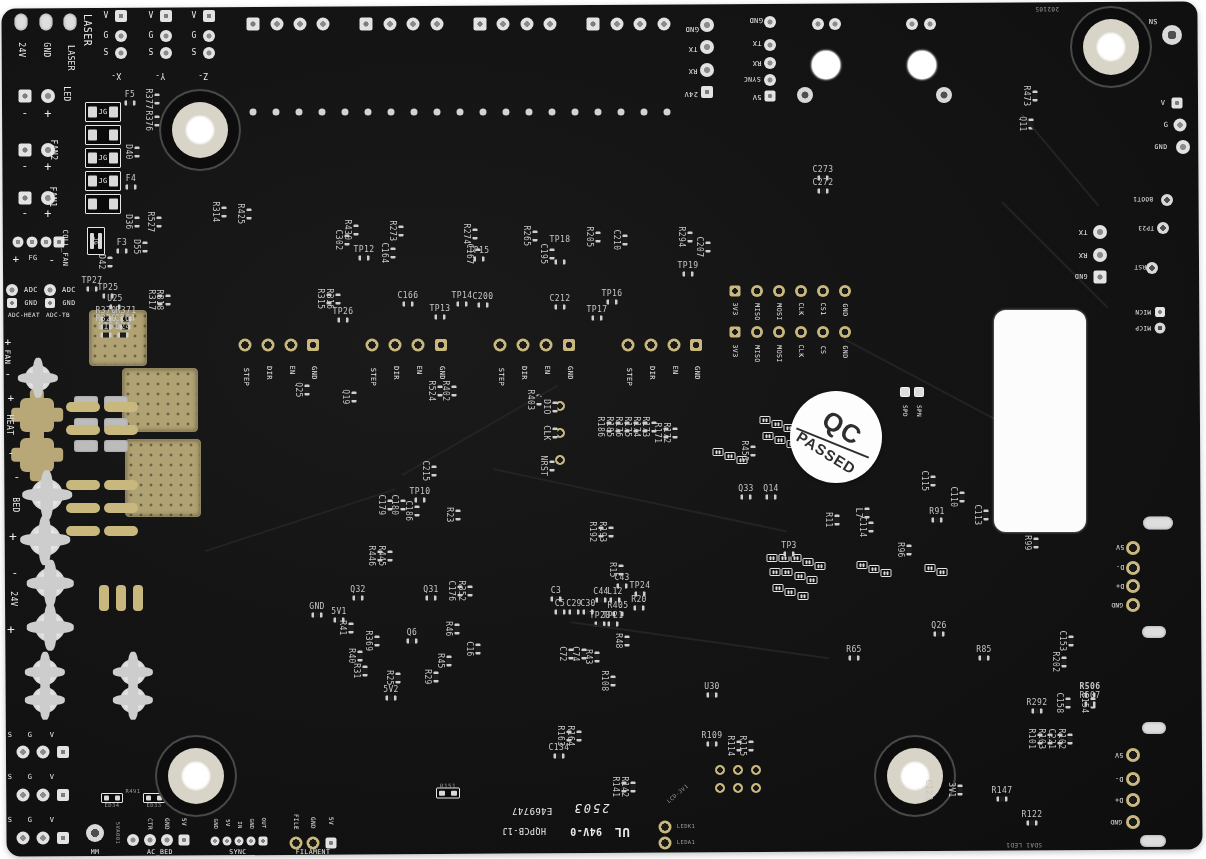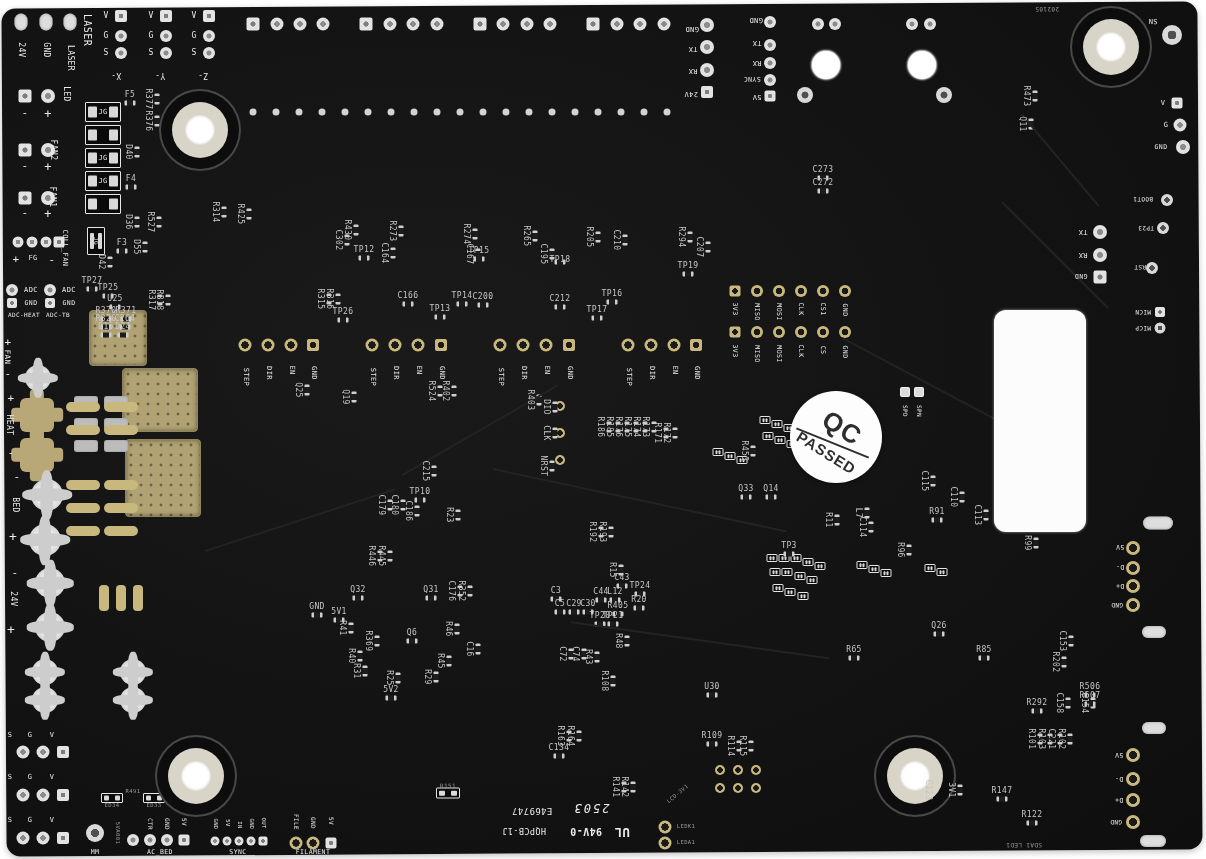--- a/index.html
+++ b/index.html
@@ -537,21 +537,21 @@
     <div class="ref" style="left: 469px; top: 254px; font-size: 8px; --r: 90deg;">C167</div>
     <div class="chip" style="left: 478px; top: 254px; --r: 90deg;"></div>
     <div class="ref" style="left: 479px; top: 251px; font-size: 8px; --r: 0deg;">TP15</div>
     <div class="chip" style="left: 479px; top: 259px; --r: 0deg;"></div>
     <div class="ref" style="left: 483px; top: 297px; font-size: 8px; --r: 0deg;">C200</div>
     <div class="chip" style="left: 483px; top: 305px; --r: 0deg;"></div>
     <div class="ref" style="left: 526px; top: 236px; font-size: 8px; --r: 90deg;">R265</div>
     <div class="chip" style="left: 535px; top: 236px; --r: 90deg;"></div>
     <div class="ref" style="left: 543px; top: 254px; font-size: 8px; --r: 90deg;">C195</div>
     <div class="chip" style="left: 552px; top: 254px; --r: 90deg;"></div>
-    <div class="ref" style="left: 560px; top: 260px; font-size: 8px; text-align: center; --r: 0deg;">TP18</div>
+    <div class="ref" style="left: 560px; top: 240px; font-size: 8px; text-align: center; --r: 0deg;">TP18</div>
     <div class="chip" style="left: 560px; top: 262px; --r: 0deg;"></div>
     <div class="ref" style="left: 589px; top: 237px; font-size: 8px; --r: 90deg;">R205</div>
     <div class="chip" style="left: 598px; top: 237px; --r: 90deg;"></div>
     <div class="ref" style="left: 616px; top: 240px; font-size: 8px; --r: 90deg;">C210</div>
     <div class="chip" style="left: 625px; top: 240px; --r: 90deg;"></div>
     <div class="ref" style="left: 612px; top: 294px; font-size: 8px; --r: 0deg;">TP16</div>
     <div class="chip" style="left: 612px; top: 302px; --r: 0deg;"></div>
     <div class="ref" style="left: 560px; top: 299px; font-size: 8px; --r: 0deg;">C212</div>
     <div class="chip" style="left: 560px; top: 307px; --r: 0deg;"></div>
     <div class="ref" style="left: 597px; top: 310px; font-size: 8px; --r: 0deg;">TP17</div>
@@ -747,21 +747,21 @@
     <div class="ref" style="left: 1062px; top: 641px; font-size: 8px; --r: 90deg;">C153</div>
     <div class="chip" style="left: 1071px; top: 641px; --r: 90deg;"></div>
     <div class="ref" style="left: 1055px; top: 662px; font-size: 8px; --r: 90deg;">R202</div>
     <div class="chip" style="left: 1064px; top: 662px; --r: 90deg;"></div>
     <div class="ref" style="left: 1037px; top: 703px; font-size: 8px; --r: 0deg;">R292</div>
     <div class="chip" style="left: 1037px; top: 711px; --r: 0deg;"></div>
     <div class="ref" style="left: 1059px; top: 703px; font-size: 8px; --r: 90deg;">C158</div>
     <div class="chip" style="left: 1068px; top: 703px; --r: 90deg;"></div>
     <div class="ref" style="left: 1084px; top: 703px; font-size: 8px; --r: 90deg;">C154</div>
     <div class="chip" style="left: 1093px; top: 703px; --r: 90deg;"></div>
-    <div class="ref" style="left: 1090px; top: 687px; font-size: 8px; --r: 0deg;">R506</div>
+    <div class="ref" style="left: 1090px; top: 687px; font-size: 8px; font-weight: bold; --r: 0deg;">R506</div>
     <div class="chip" style="left: 1090px; top: 695px; --r: 0deg;"></div>
     <div class="ref" style="left: 1090px; top: 696px; font-size: 8px; --r: 0deg;">R507</div>
     <div class="chip" style="left: 1090px; top: 704px; --r: 0deg;"></div>
     <div class="ref" style="left: 1031px; top: 739px; font-size: 8px; --r: 90deg;">R101</div>
     <div class="chip" style="left: 1040px; top: 739px; --r: 90deg;"></div>
     <div class="ref" style="left: 1041px; top: 739px; font-size: 8px; --r: 90deg;">R103</div>
     <div class="chip" style="left: 1050px; top: 739px; --r: 90deg;"></div>
     <div class="ref" style="left: 1051px; top: 739px; font-size: 8px; --r: 90deg;">C221</div>
     <div class="chip" style="left: 1060px; top: 739px; --r: 90deg;"></div>
     <div class="ref" style="left: 1061px; top: 739px; font-size: 8px; --r: 90deg;">R102</div>

